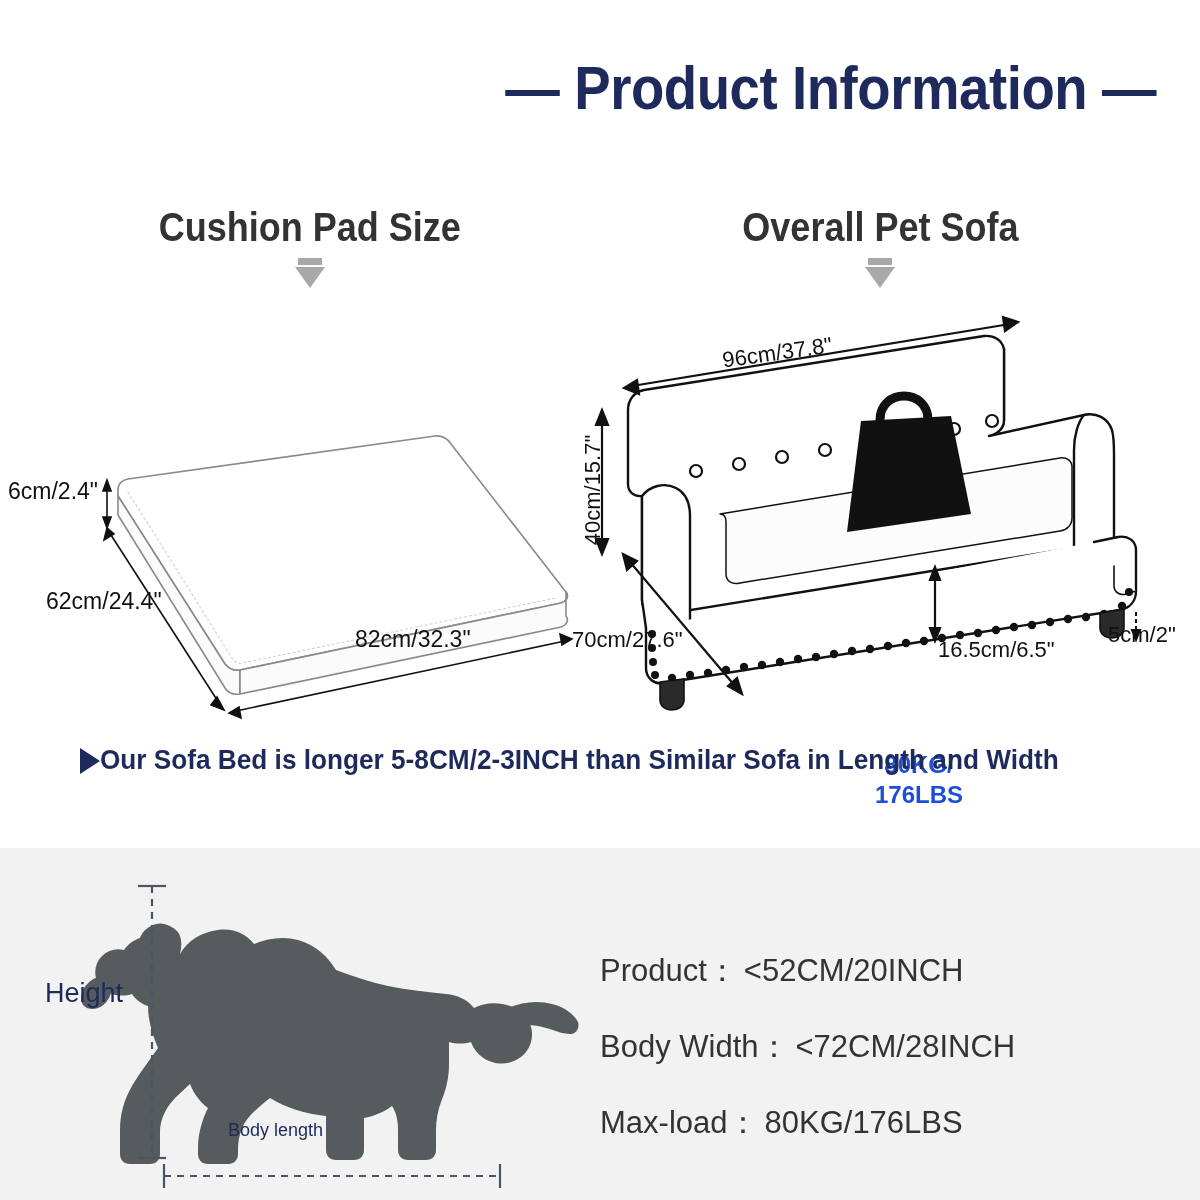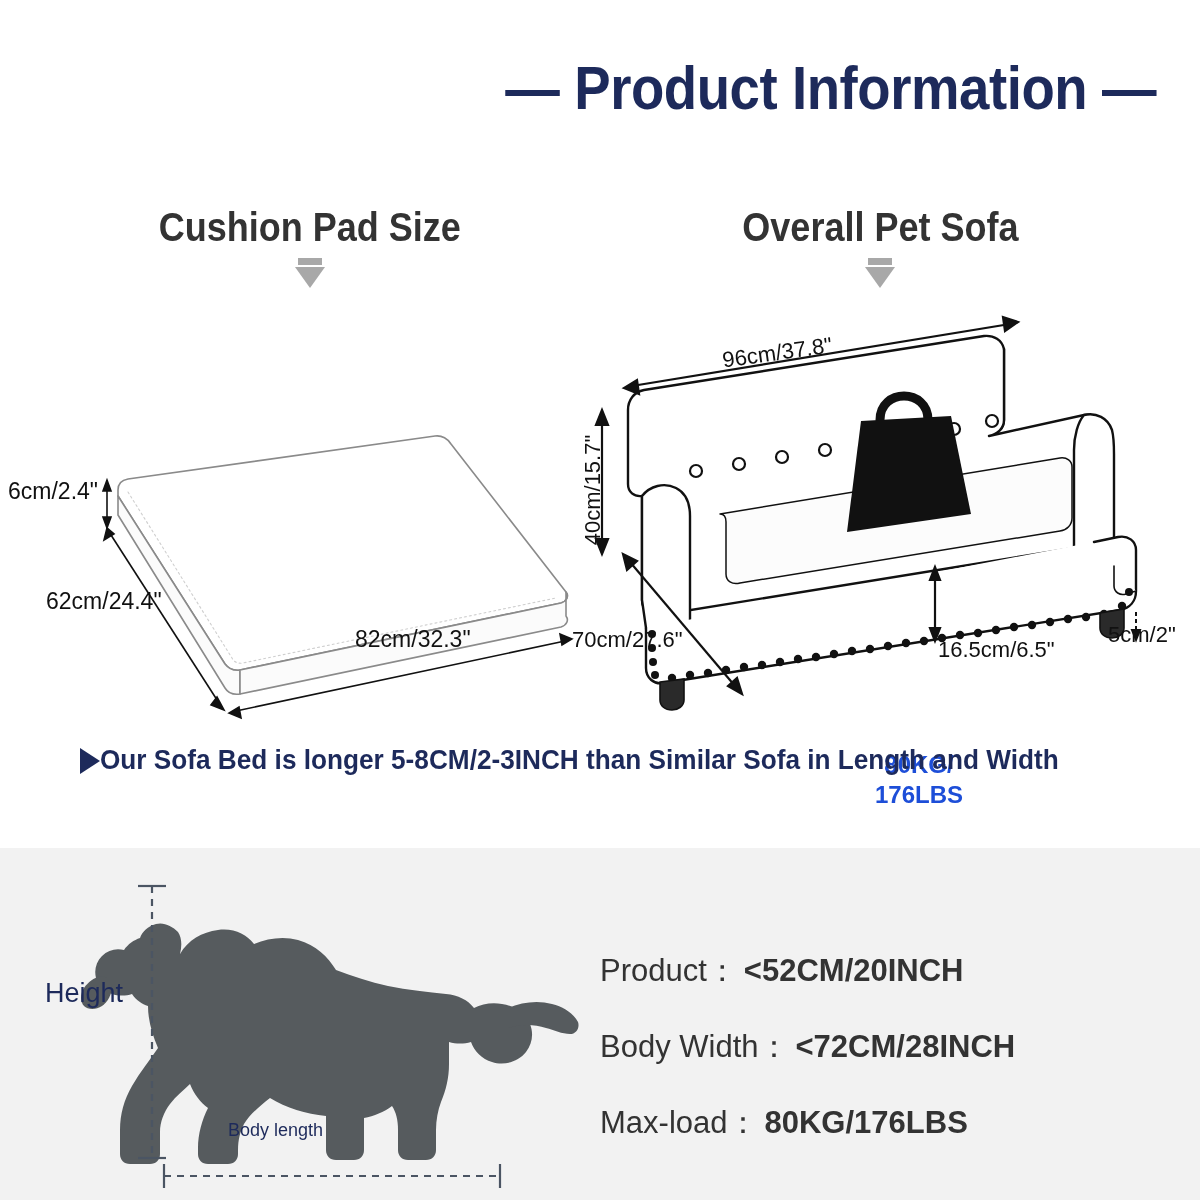--- a/index.html
+++ b/index.html
@@ -145,21 +145,21 @@
     top: 950px;
     width: 560px;
   }
   .spec-line {
     font-size: 31px;
     color: #333333;
     margin-bottom: 34px;
     white-space: nowrap;
   }
   .spec-line .sp-key { }
-  .spec-line .sp-val { margin-left: 6px; font-weight: bold; }
+  .spec-line .sp-val { margin-left: 6px; }
 </style>
 </head>
 <body>
 
 <div class="page">
 
   <div class="title-row">
     <span class="title-text">— Product Information —</span>
   </div>
 

